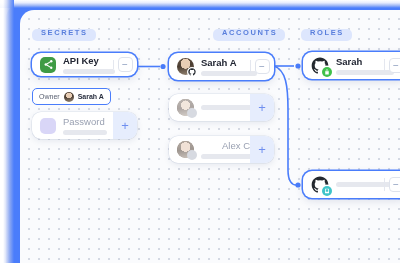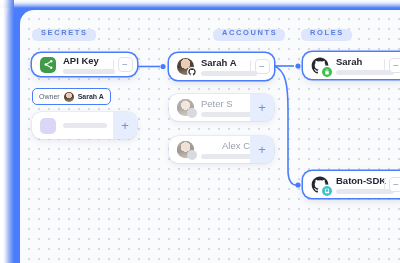--- a/index.html
+++ b/index.html
@@ -202,20 +202,21 @@
   <div id="owner-pill">
     <span class="owner-label">Owner</span>
     <span class="av avatar a1"></span>
     <span class="owner-name">Sarah A</span>
   </div>
 
   <div class="card" id="card-password">
     <div class="card-body">
       <div class="icon-sq lav"></div>
       <div class="card-texts">
+        <div class="card-title muted">Password</div>
         <div class="skeleton" style="width:44px"></div>
       </div>
     </div>
     <div class="act plus">+</div>
   </div>
 
   <div class="card active" id="card-sarah">
     <div class="card-body">
       <div class="avatar-wrap">
         <div class="avatar a1"></div>
@@ -237,21 +238,20 @@
 
   <div class="card" id="card-peter">
     <div class="card-body">
       <div class="avatar-wrap">
         <div class="avatar a2">
             <div class="veil"></div>
           </div>
         <div class="badge dim"></div>
       </div>
       <div class="card-texts">
-        <div class="card-title muted">Peter S</div>
         <div class="skeleton" style="width:56px"></div>
       </div>
     </div>
     <div class="act plus">+</div>
   </div>
 
   <div class="card" id="card-alex">
     <div class="card-body">
       <div class="avatar-wrap">
         <div class="avatar a3">
@@ -295,21 +295,20 @@
         <svg width="18" height="18" viewBox="0 0 24 24" fill="#24292f">
           <path d="M12 .5C5.73.5.9 5.33.9 11.6c0 4.9 3.18 9.06 7.6 10.53.56.1.76-.24.76-.54v-1.9c-3.1.67-3.75-1.5-3.75-1.5-.5-1.3-1.24-1.64-1.24-1.64-1.02-.7.08-.68.08-.68 1.12.08 1.72 1.16 1.72 1.16 1 1.72 2.63 1.22 3.27.94.1-.73.4-1.22.72-1.5-2.48-.28-5.08-1.25-5.08-5.56 0-1.23.43-2.23 1.15-3.02-.12-.28-.5-1.43.1-2.98 0 0 .94-.3 3.1 1.15a10.7 10.7 0 0 1 5.64 0c2.15-1.45 3.1-1.15 3.1-1.15.6 1.55.22 2.7.1 2.98.72.79 1.15 1.79 1.15 3.02 0 4.32-2.6 5.27-5.1 5.55.42.36.78 1.05.78 2.12v3.14c0 .3.2.65.77.54A11.12 11.12 0 0 0 23.1 11.6C23.1 5.33 18.27.5 12 .5z"></path>
         </svg>
         <div class="gh-badge teal">
           <svg width="6" height="6" viewBox="0 0 24 24" fill="#ffffff">
             <path d="M4 3h14a2 2 0 0 1 2 2v16H6a2 2 0 0 1-2-2V3zm3 2v10h10V5H7z"></path>
           </svg>
         </div>
       </div>
       <div class="card-texts">
-        <div class="card-title">Baton-SDK</div>
         <div class="skeleton" style="width:58px"></div>
       </div>
     </div>
     <div class="act minus">
       <span class="box">−</span>
     </div>
   </div>
 
   <div class="edge-glow-top"></div>
   <div class="edge-glow"></div>

